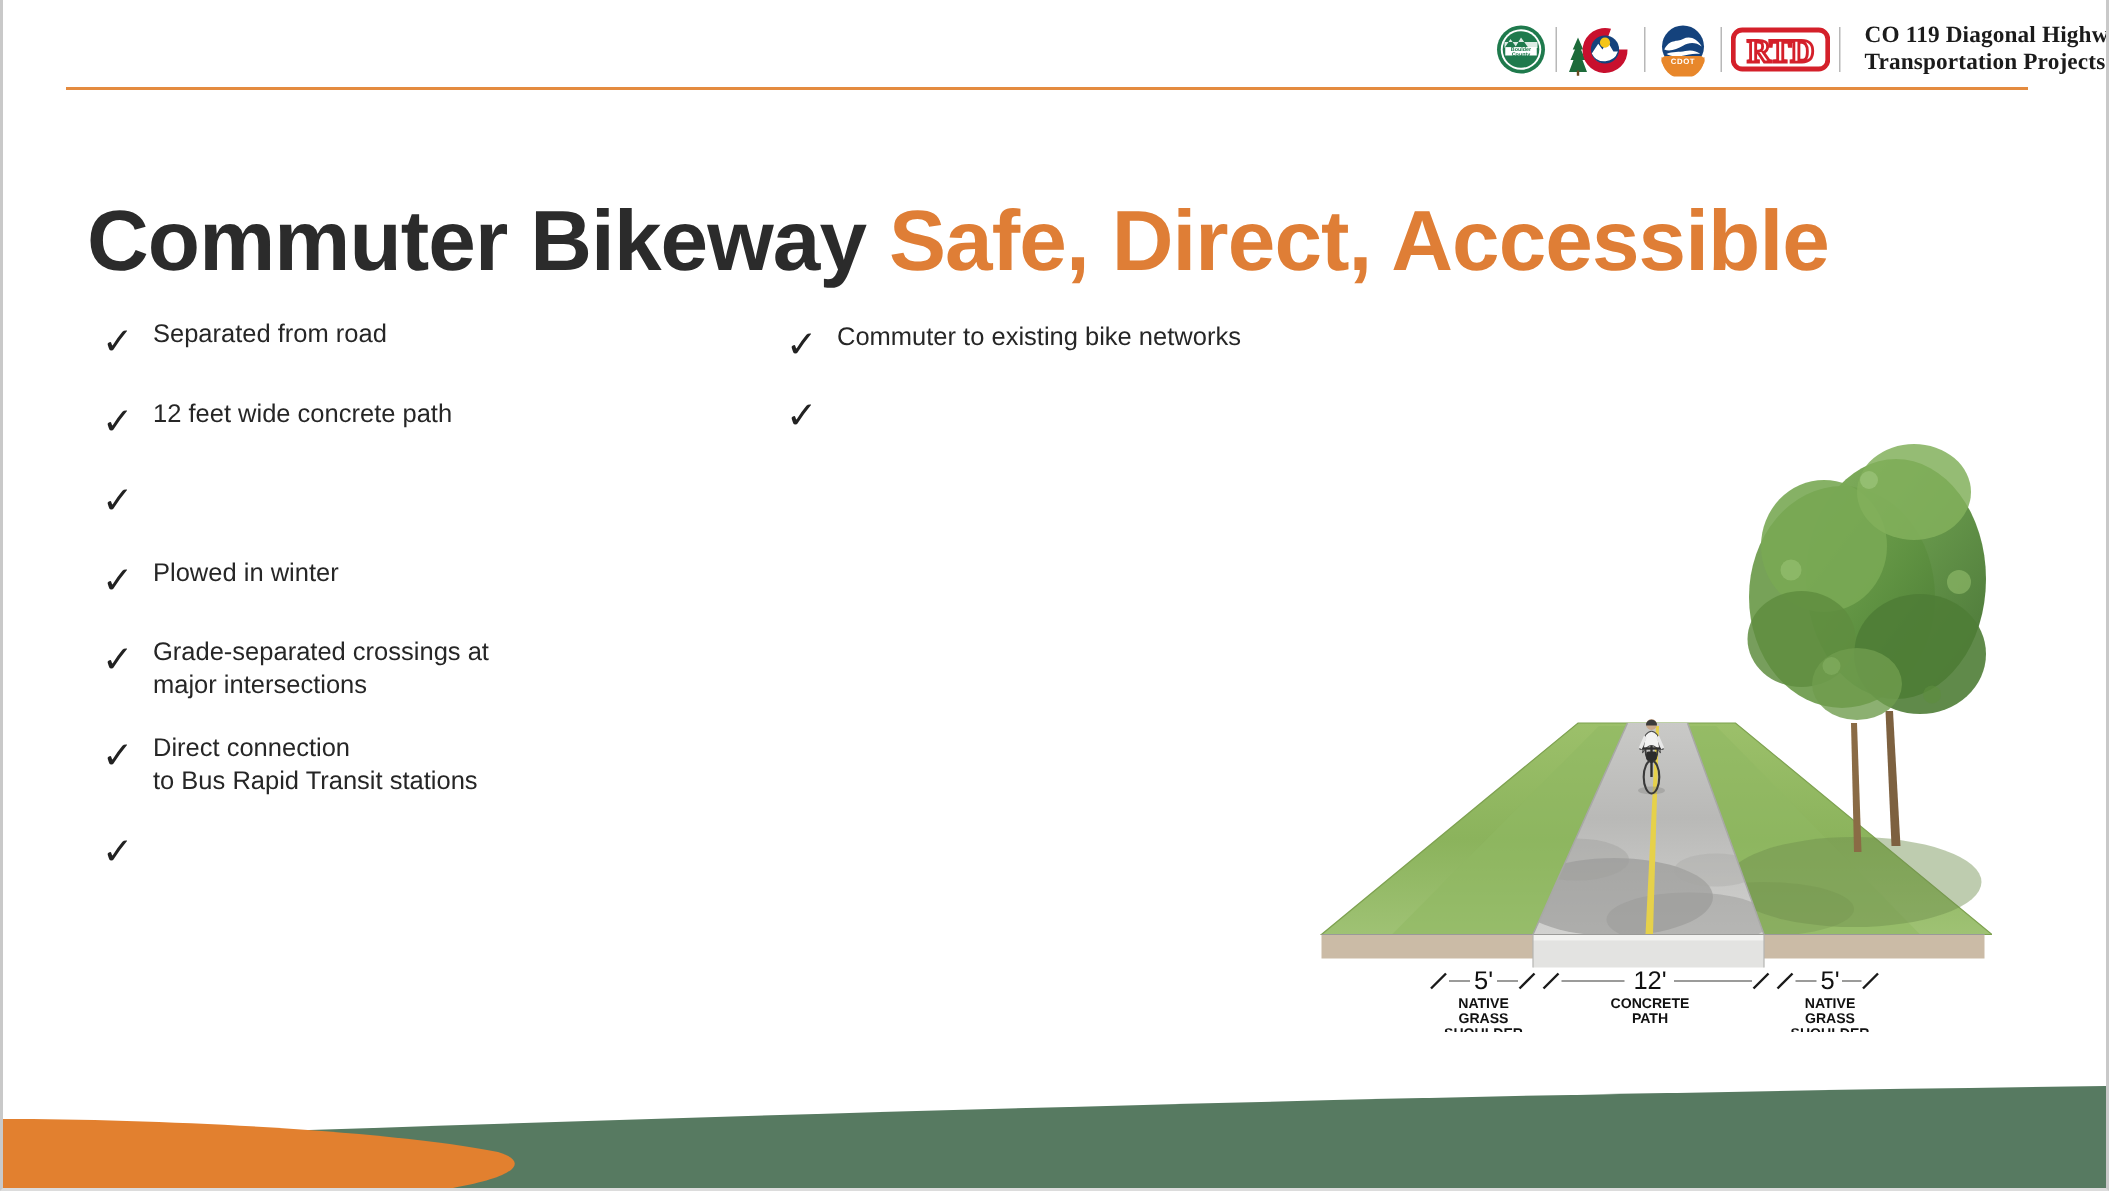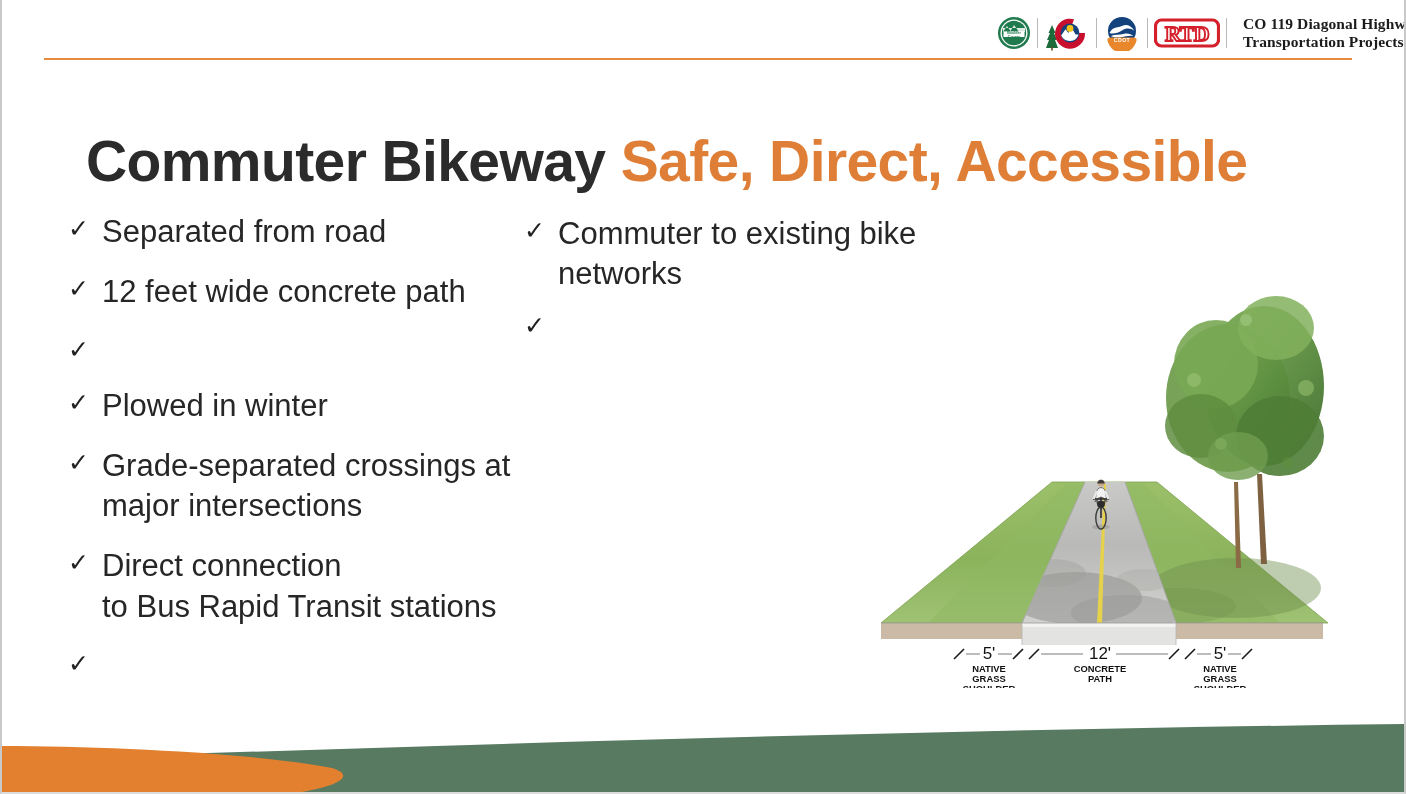--- a/index.html
+++ b/index.html
@@ -66,21 +66,20 @@
   
   #slide-title {
     position: absolute;
     left: 56px;
     top: 92px;
     font-size: 57px;
     font-weight: bold;
     letter-spacing: -0.6px;
     line-height: 1.1;
     white-space: nowrap;
-    margin-left: 28px;
   }
   #slide-title .t-dark  { color: #2b2b2b; }
   #slide-title .t-orange{ color: #df7e36; }
 
   
   .bullet-col { position: absolute; }
   #col-left  { left: 66px;  top: 212px; width: 450px; }
   #col-right { left: 522px; top: 214px; width: 520px; }
 
   .bullet {
@@ -89,21 +88,21 @@
     margin-bottom: 20px;
   }
   .bullet .check {
     flex: 0 0 auto;
     width: 34px;
     font-size: 25px;
     color: #222222;
     line-height: 1.32;
   }
   .bullet .btext {
-    font-size: 31px;
+    font-size: 17px;
     color: #262626;
     line-height: 1.3;
     white-space: pre-line;
   }
   #col-right .bullet { margin-bottom: 14px; }
 
   
   #rendering {
     position: absolute;
     left: 874px;

